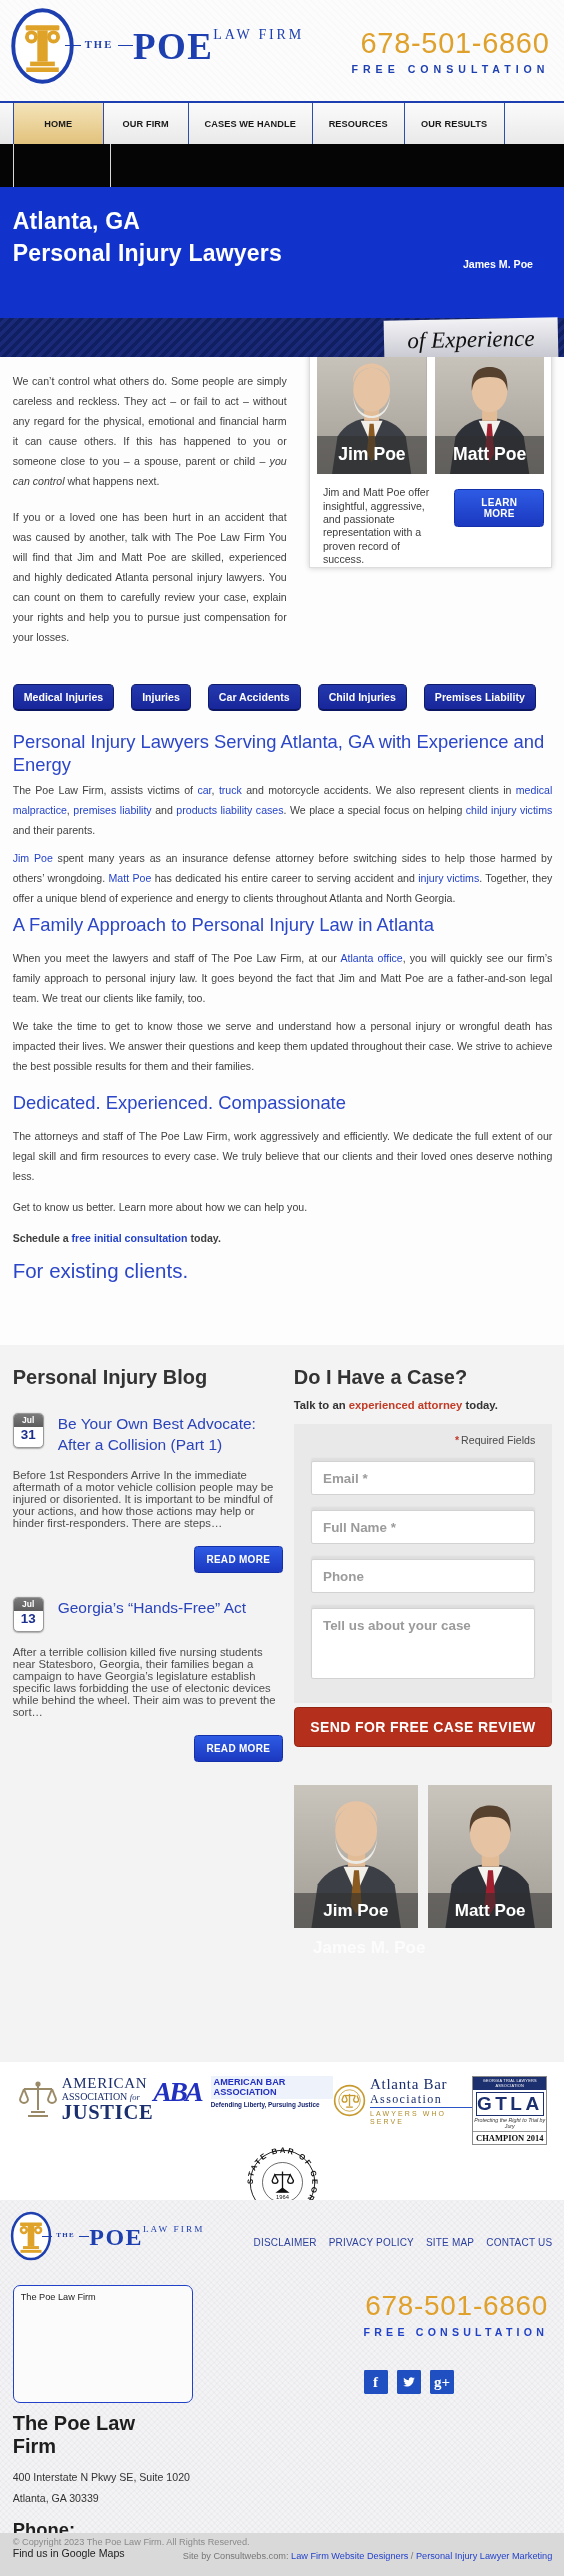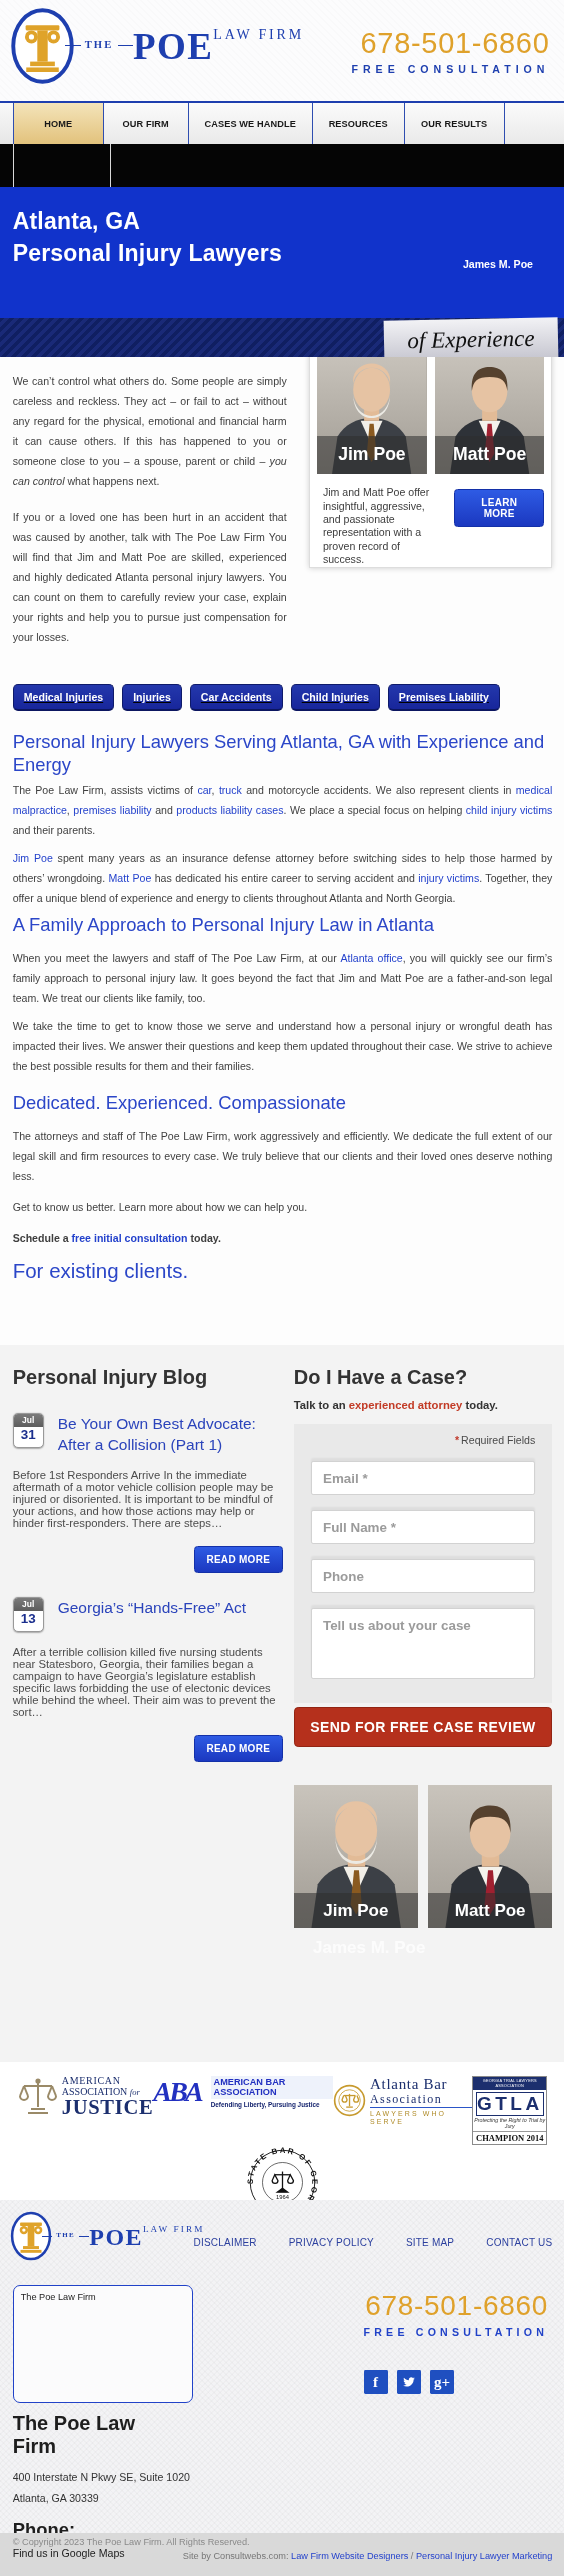--- a/index.html
+++ b/index.html
@@ -67,21 +67,21 @@
   .learn{margin-left:12.7px;margin-top:2.8px;}
   .main p{font-size:10.6px;line-height:20px;color:#3f3f3f;margin:0;text-align:justify;}
   .p-intro{width:274px;}
   .p1{padding-top:14px;}
   .p2{margin-top:15.5px !important;}
   .seg-i{font-style:italic;}
   .seg-b{font-weight:bold;}
   .seg-red{color:#c23b26;font-weight:bold;}
   .tlink{color:#2442cc;}
   .tlink.b{font-weight:bold;}
-  .pills{display:flex;gap:8px;margin-top:37px;text-decoration:underline;}
+  .pills{display:flex;gap:17px;margin-top:37px;}
   .pill{background:linear-gradient(#2438ac,#18269b);border:0.7px solid #0e1a6a;border-bottom:2.1px solid #0c1660;
     border-radius:5px;color:#fff;font-size:10.6px;font-weight:bold;padding:6.4px 10px;cursor:pointer;white-space:nowrap;}
   .main h2{font-size:18.4px;line-height:23px;color:#2b46c8;font-weight:normal;margin:0;}
   .h-serving{margin-top:18.4px !important;width:537px;}
   .pA{margin-top:4.2px !important;}  .pB{margin-top:7.8px !important;}
   .h-family{margin-top:5.6px !important;}
   .pC{margin-top:12px !important;} .pD{margin-top:7.8px !important;}
   .h-dedicated{margin-top:15px !important;}
   .pE{margin-top:12px !important;} .pF{margin-top:11.3px !important;text-align:left !important;}
   .pG{margin-top:10.6px !important;text-align:left !important;}
@@ -115,21 +115,21 @@
   .photo-row{margin-top:38px;display:flex;gap:10px;}
   .ph.big-ph{flex:1;height:143px;}
   .ph.big-ph .ph-label{height:35px;font-size:17px;}
   .watermark{position:absolute;left:313px;top:593px;color:#fff;opacity:.8;font-size:17px;font-weight:bold;}
 
   
   .badges{height:138px;background:#fff;padding:14px 17.6px 0;position:relative;}
   .badge-row{display:flex;justify-content:space-between;align-items:flex-start;}
   .badge{display:flex;align-items:center;gap:4.2px;}
   .aaj-txt{font-family:"Liberation Serif",serif;color:#1c2f6e;line-height:1.05;}
-  .aaj-l1{font-size:10px;letter-spacing:0.7px;}
+  .aaj-l1{font-size:15px;letter-spacing:0.7px;}
   .aaj-l2{font-size:10px;}
   .aaj-l2 i{font-size:8.5px;}
   .aaj-l3{font-size:20.5px;font-weight:bold;letter-spacing:0.7px;}
   .aba-abbr{font-size:28px;font-weight:bold;font-style:italic;color:#2230c0;font-family:"Liberation Serif",serif;letter-spacing:-2.8px;margin-right:5.6px;}
   .aba-name{font-size:9.2px;font-weight:bold;color:#2230c0;background:#eef2fb;padding:1.4px 2.8px;}
   .aba-tag{font-size:6.4px;font-weight:bold;color:#15246e;margin-top:2.1px;}
   .atl-txt{font-family:"Liberation Serif",serif;color:#1c2f6e;line-height:1.1;}
   .atl-l1{font-size:15px;letter-spacing:0.7px;}
   .atl-l2{font-size:12px;letter-spacing:1.4px;border-bottom:1.4px solid #2a55c8;padding-bottom:1.4px;}
   .atl-tag{font-size:7px;letter-spacing:2.1px;color:#b08c2a;margin-top:2.1px;font-family:"Liberation Sans",sans-serif;}
@@ -138,21 +138,21 @@
   .gtla-abbr{font-size:19px;font-weight:bold;color:#1c2f6e;letter-spacing:3.5px;border:1.4px solid #1c2f6e;margin:2.1px 2.8px 1.4px;}
   .gtla-tag{font-size:5.3px;font-style:italic;color:#333;}
   .gtla-champ{font-size:8.5px;font-weight:bold;font-family:"Liberation Serif",serif;color:#111;border-top:0.7px solid #999;margin-top:1.4px;padding:1.4px 0;}
   .seal-wrap{display:flex;justify-content:center;margin-top:1.4px;}
 
   
   .footer{height:377px;background:#f3f3f5;position:relative;
     background-image:repeating-linear-gradient(45deg,rgba(0,0,0,.02) 0 1.4px,transparent 1.4px 4.2px),
                      repeating-linear-gradient(-45deg,rgba(0,0,0,.02) 0 1.4px,transparent 1.4px 4.2px);}
   .f-top{position:relative;height:78px;}
-  .f-links{position:absolute;right:12.7px;top:37px;display:flex;gap:32px;padding-left:30px;}
+  .f-links{position:absolute;right:12.7px;top:37px;display:flex;gap:12px;padding-left:30px;}
   .f-links a{color:#2b3f9e;font-size:10px;letter-spacing:0.2px;}
   .map-box{position:absolute;left:12.7px;top:85px;width:180px;height:118px;border:1.4px solid #2142c8;border-radius:7px;
     background:#fbfbfc;padding:5.6px 7px;font-size:9.2px;color:#222;}
   .f-contact{position:absolute;right:17px;top:90px;text-align:right;}
   .f-phone{color:#dfa12b;font-size:28px;letter-spacing:0.7px;}
   .f-phone-tag{color:#2142c8;font-size:10.6px;font-weight:bold;letter-spacing:4.2px;margin-top:4.2px;}
   .social{display:flex;gap:9.2px;margin-top:32px;justify-content:flex-start;}
   .soc{width:24px;height:24px;background:#1f4fc0;border-radius:1.4px;color:#fff;display:flex;align-items:center;justify-content:center;
     font-size:15px;font-weight:bold;cursor:pointer;font-family:"Liberation Serif",serif;}
   .soc svg{width:14px;height:14px;fill:#fff;}

